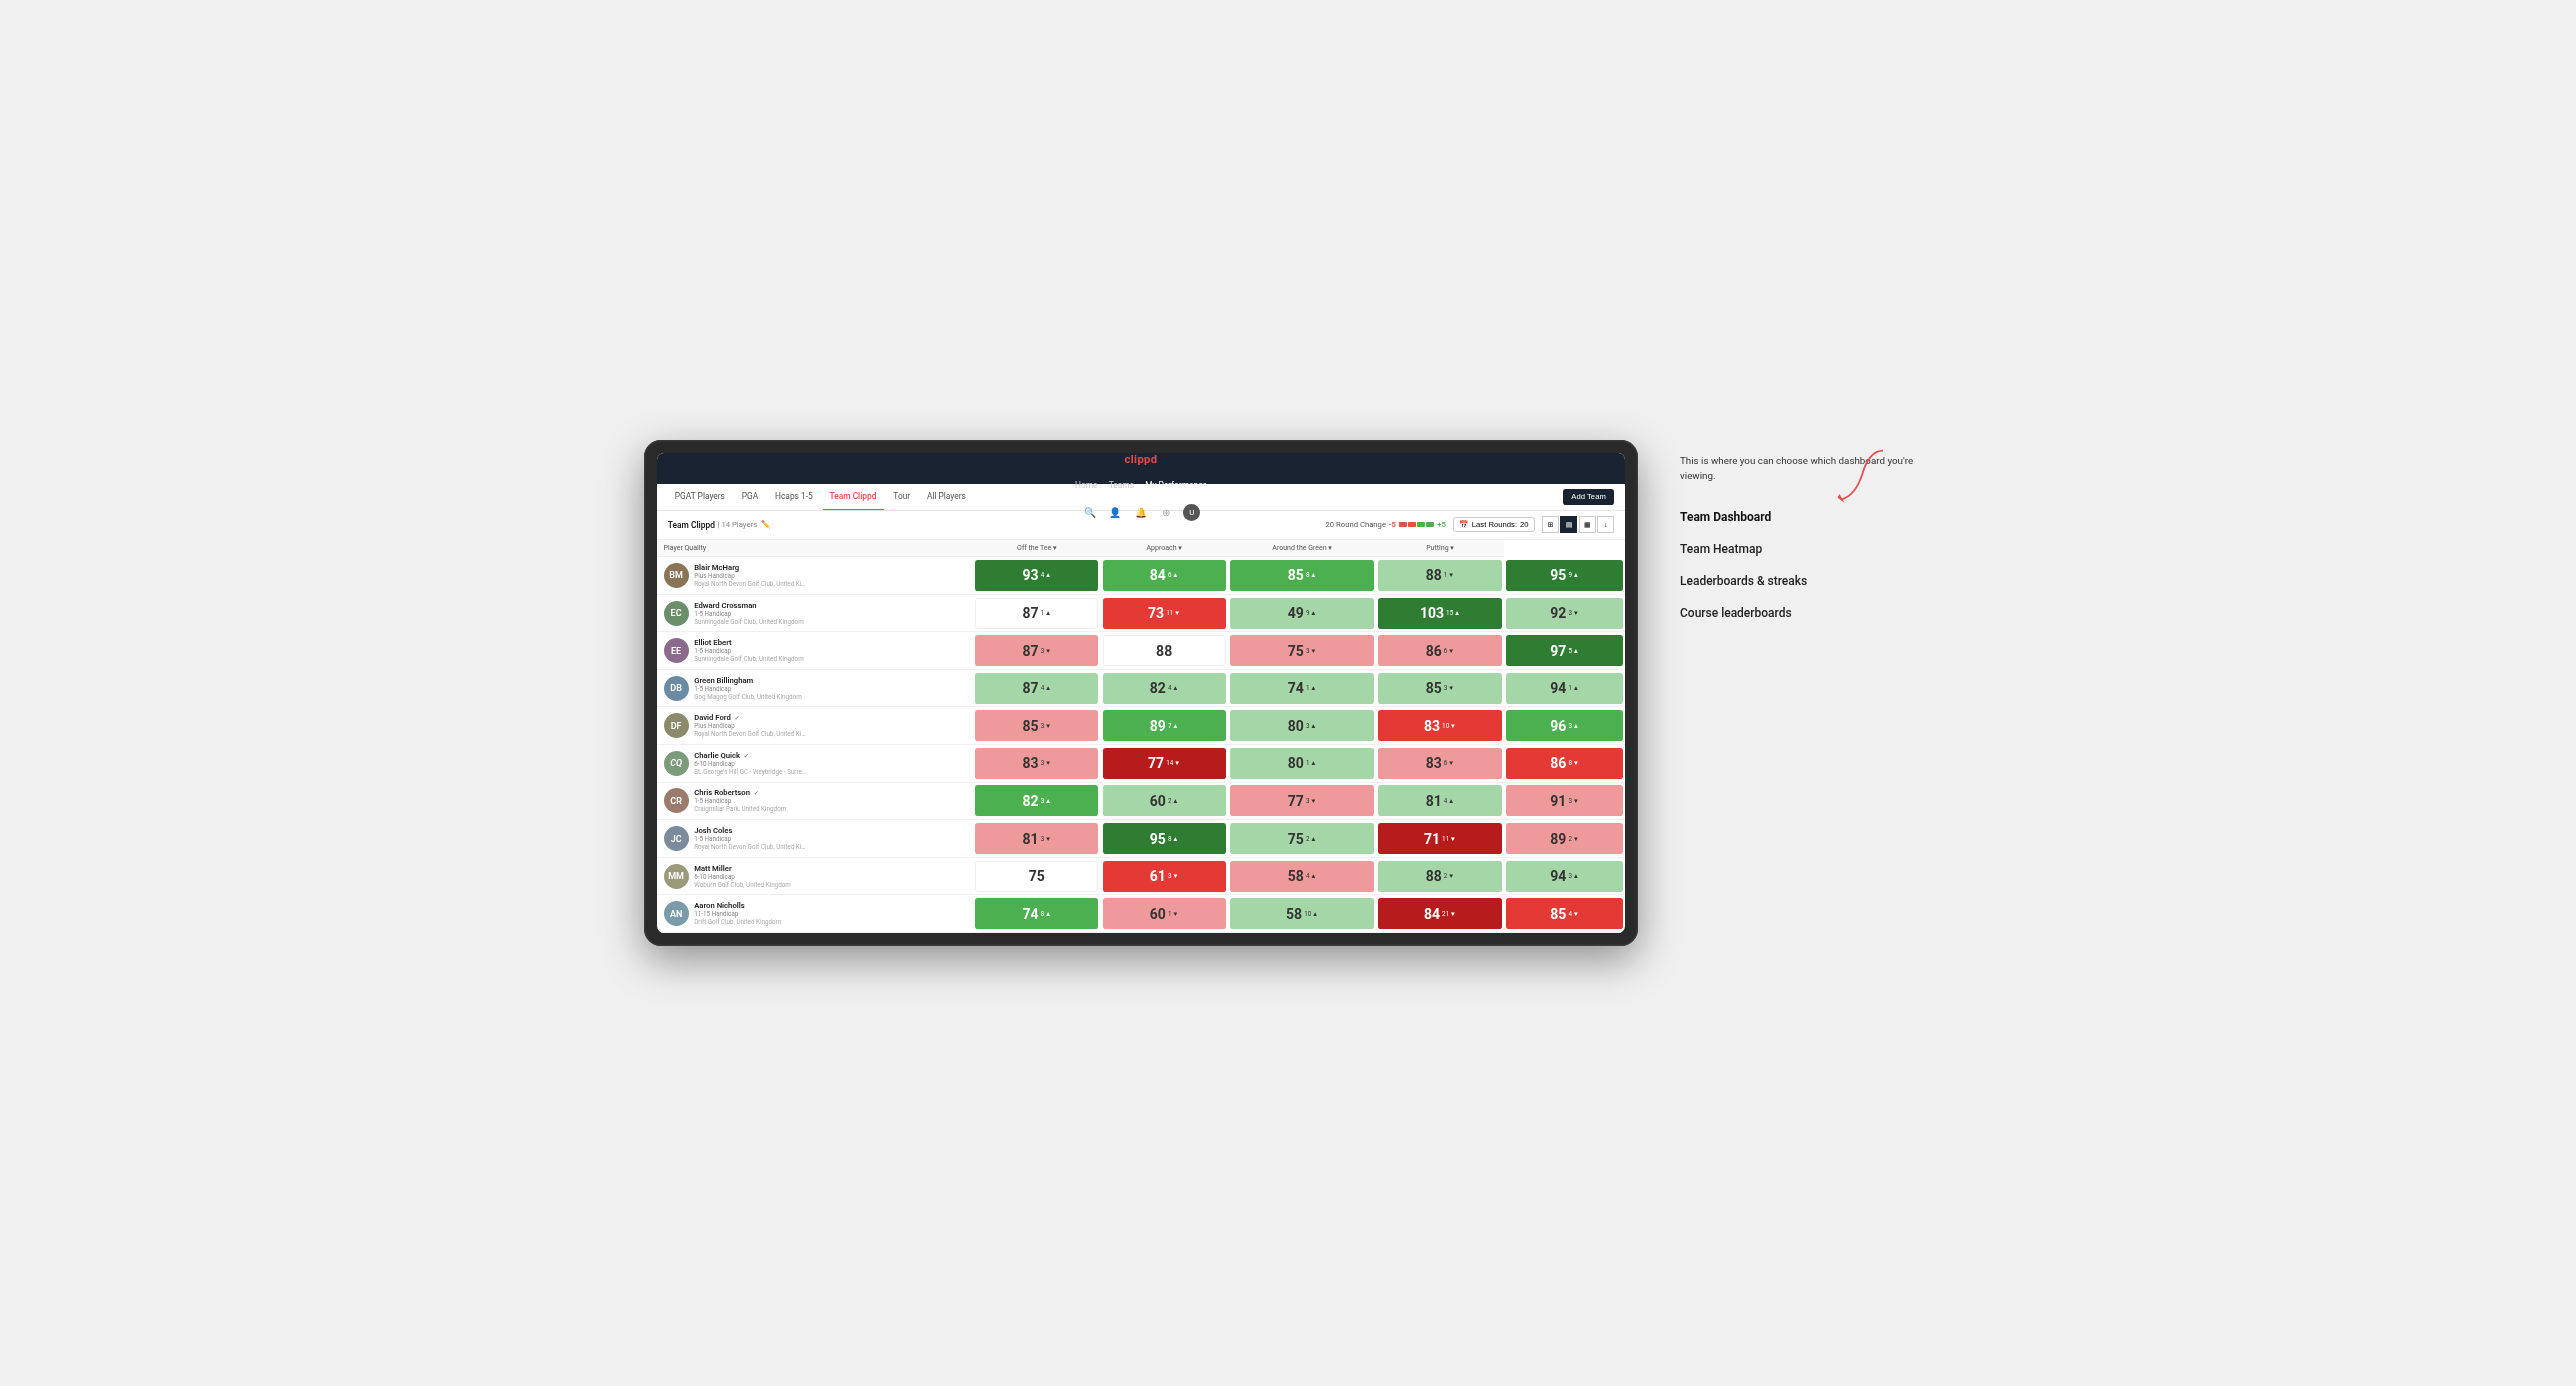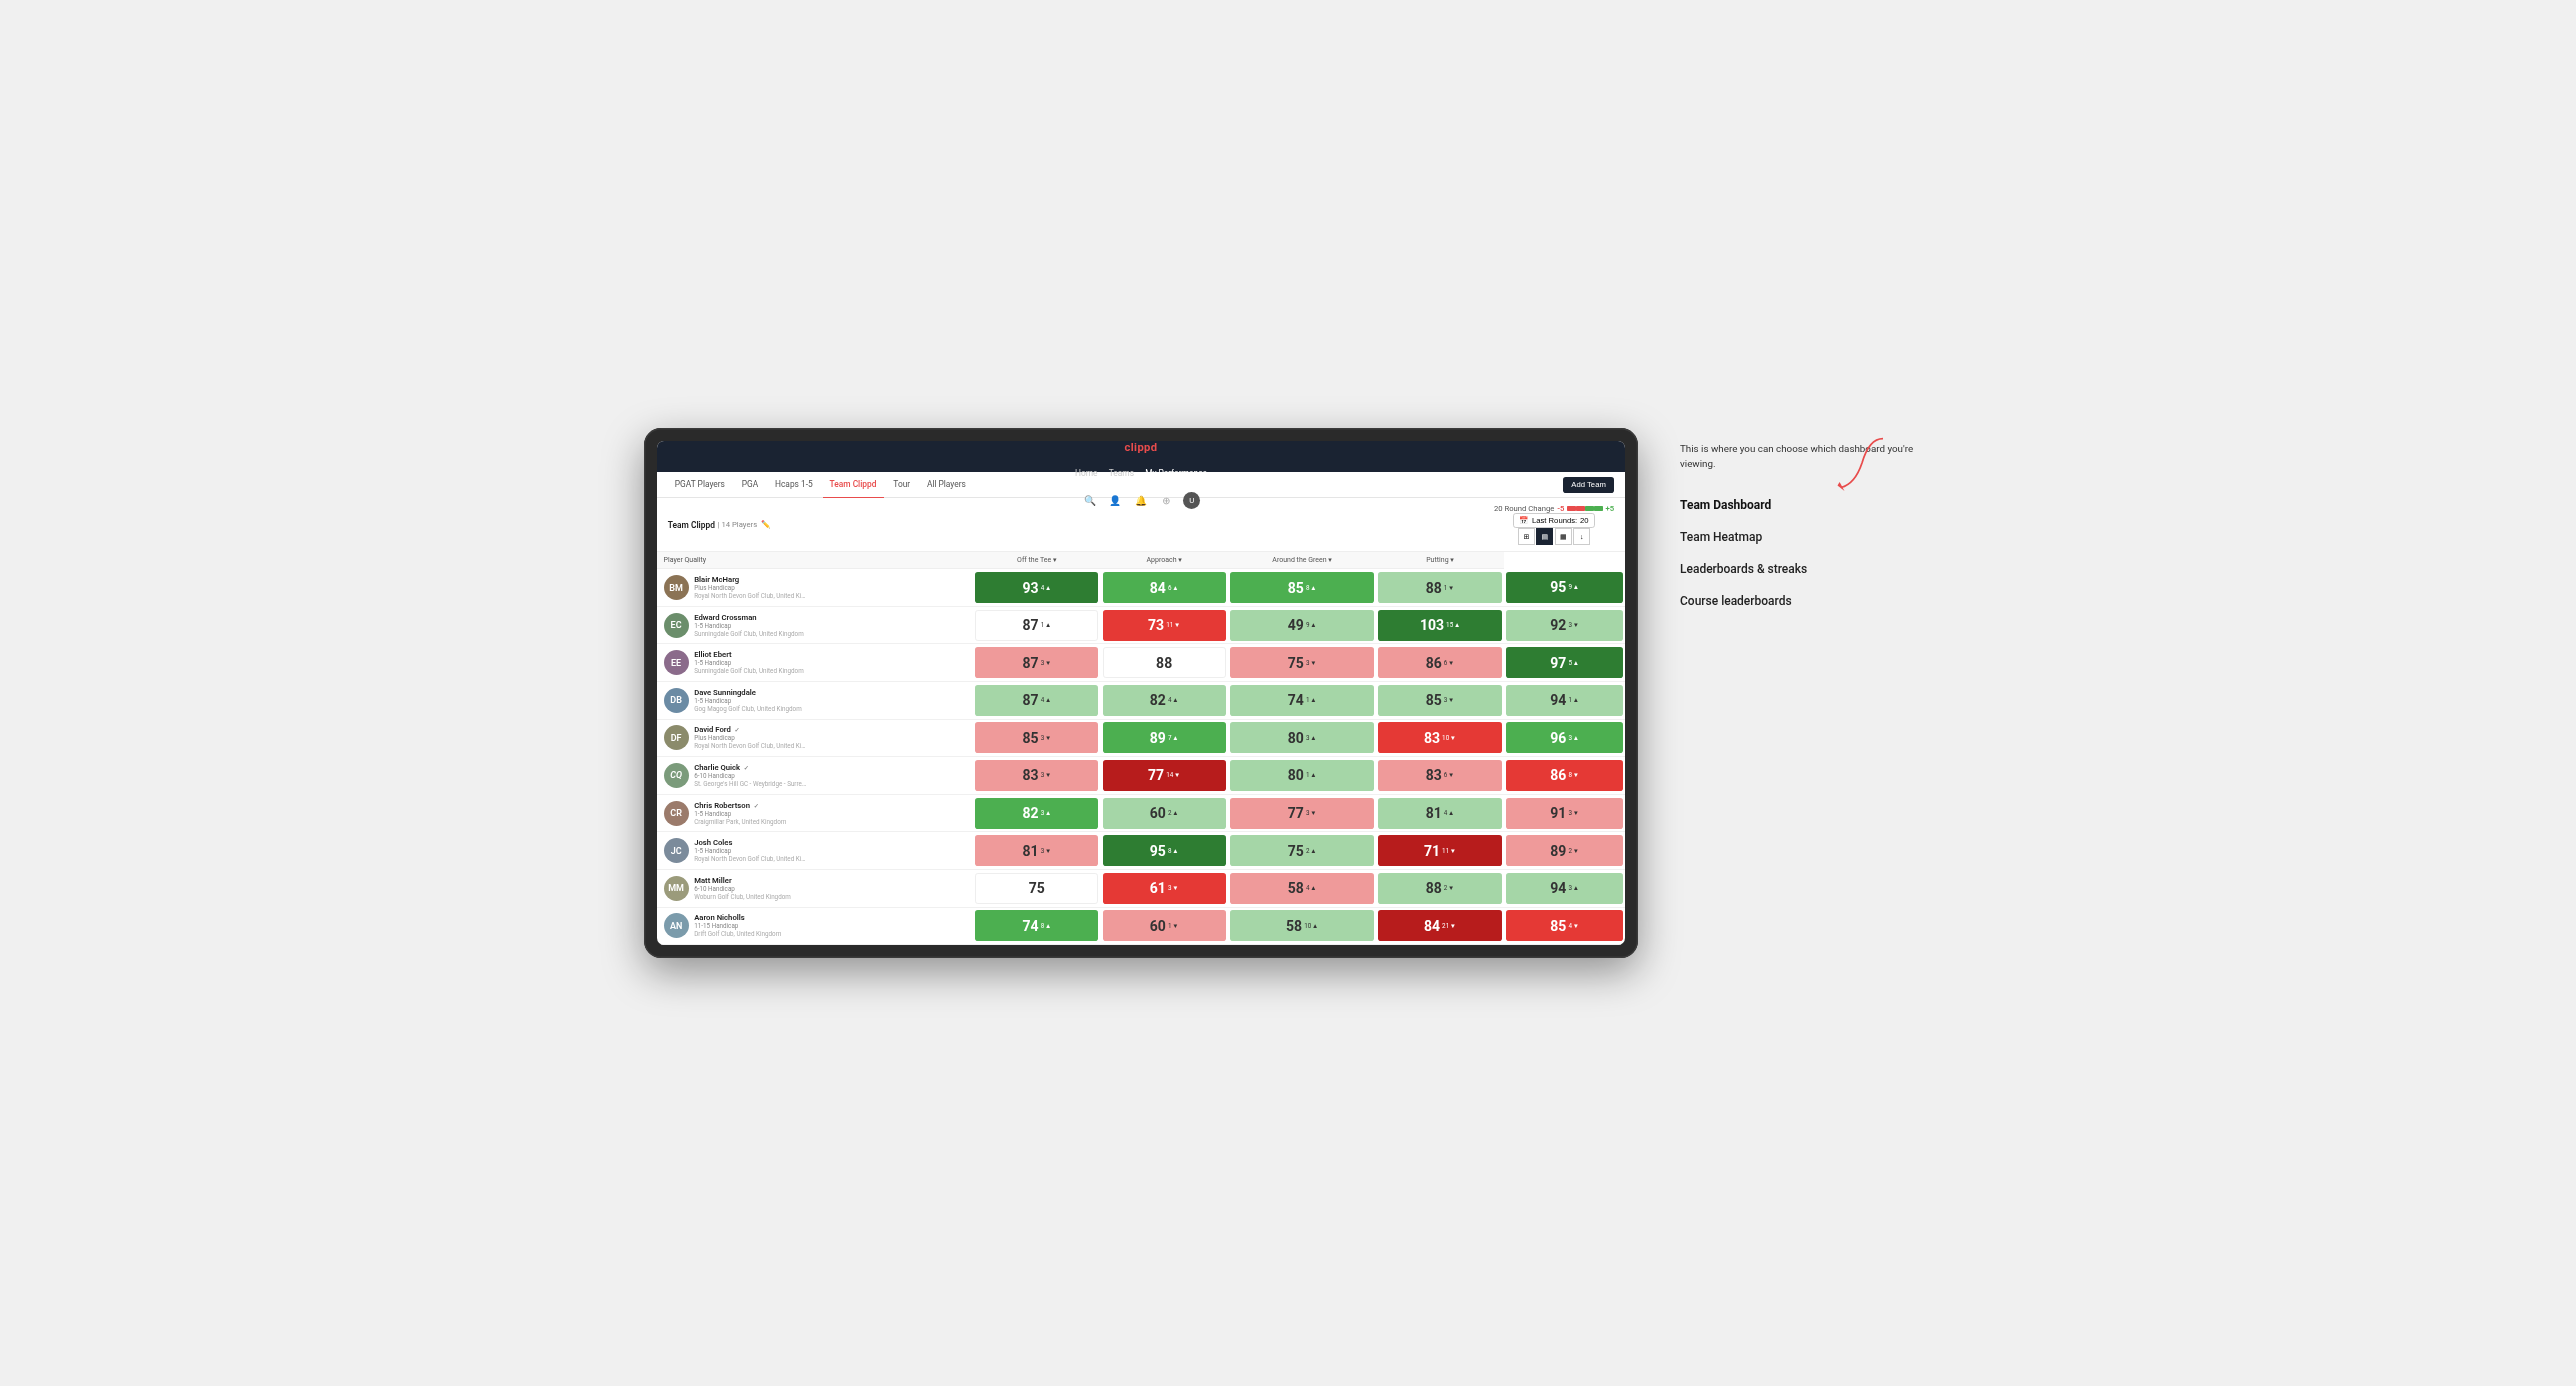--- a/index.html
+++ b/index.html
@@ -161,21 +161,21 @@
     .edit-icon {
       margin-left: 4.2px;
       color: #aaa;
       cursor: pointer;
     }
 
     .team-controls {
       margin-left: auto;
       display: flex;
       align-items: center;
-      flex-direction: column;
+      gap: 7px;
     }
 
     .round-change {
       display: flex;
       align-items: center;
       gap: 2.8px;
       font-size: 7.7px;
       color: #555;
     }
 
@@ -648,21 +648,21 @@
                       <span class="arrow-up"></span>
                     </div>
                   </div>
                 </td>
               </tr>
               <tr class="player-row">
                 <td class="player-td">
                   <div class="player-cell">
                     <div class="player-avatar" style="background: rgb(107, 139, 164);">DB</div>
                     <div class="player-info">
-                      <div class="player-name">Dave Sunningdale</div>
+                      <div class="player-name">Green Billingham</div>
                       <div class="player-handicap">1-5 Handicap</div>
                       <div class="player-club">Gog Magog Golf Club, United Kingdom</div>
                     </div>
                   </div>
                 </td>
                 <td class="metric-cell">
                   <div class="metric-box bg-green-light">
                     <span class="metric-score">87</span>
                     <div class="metric-change">
                       <span>4</span>

